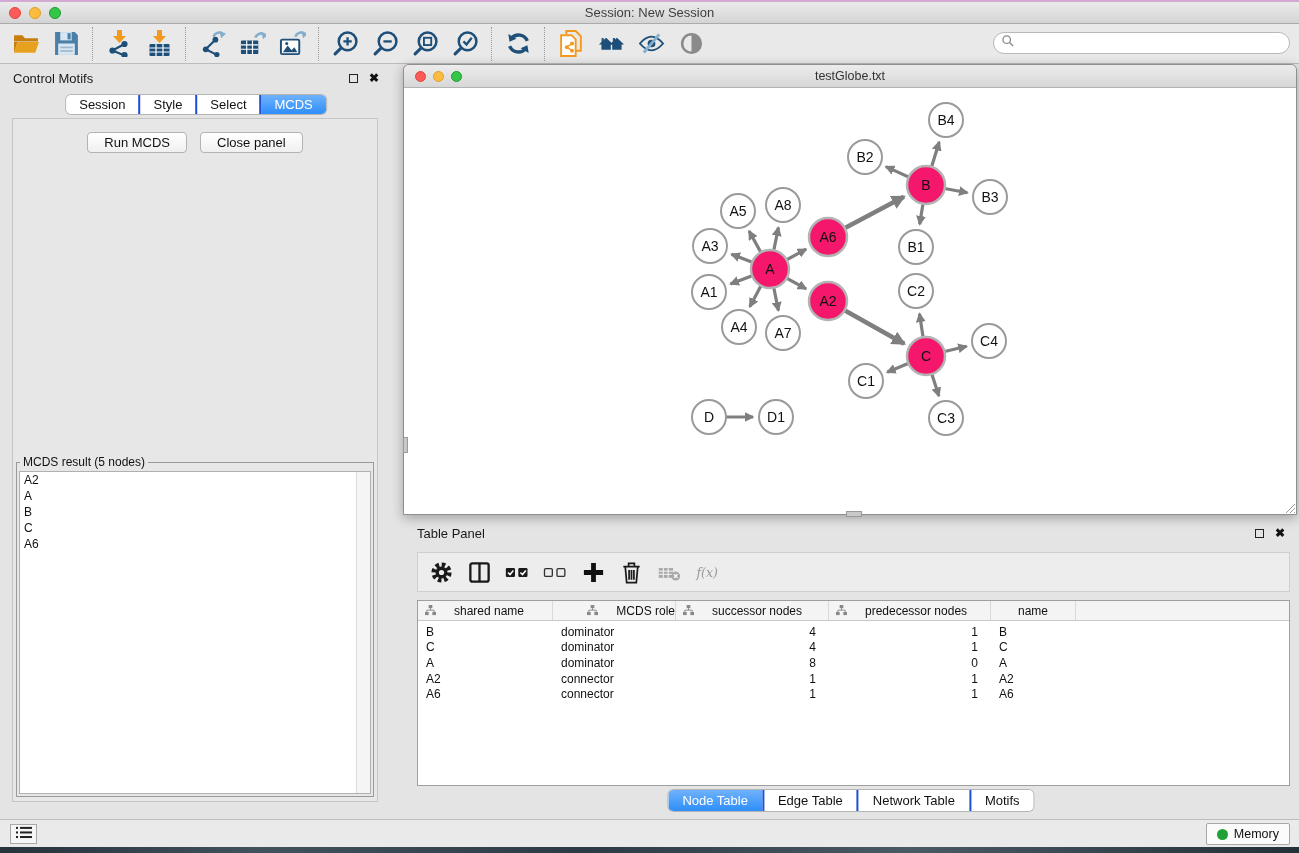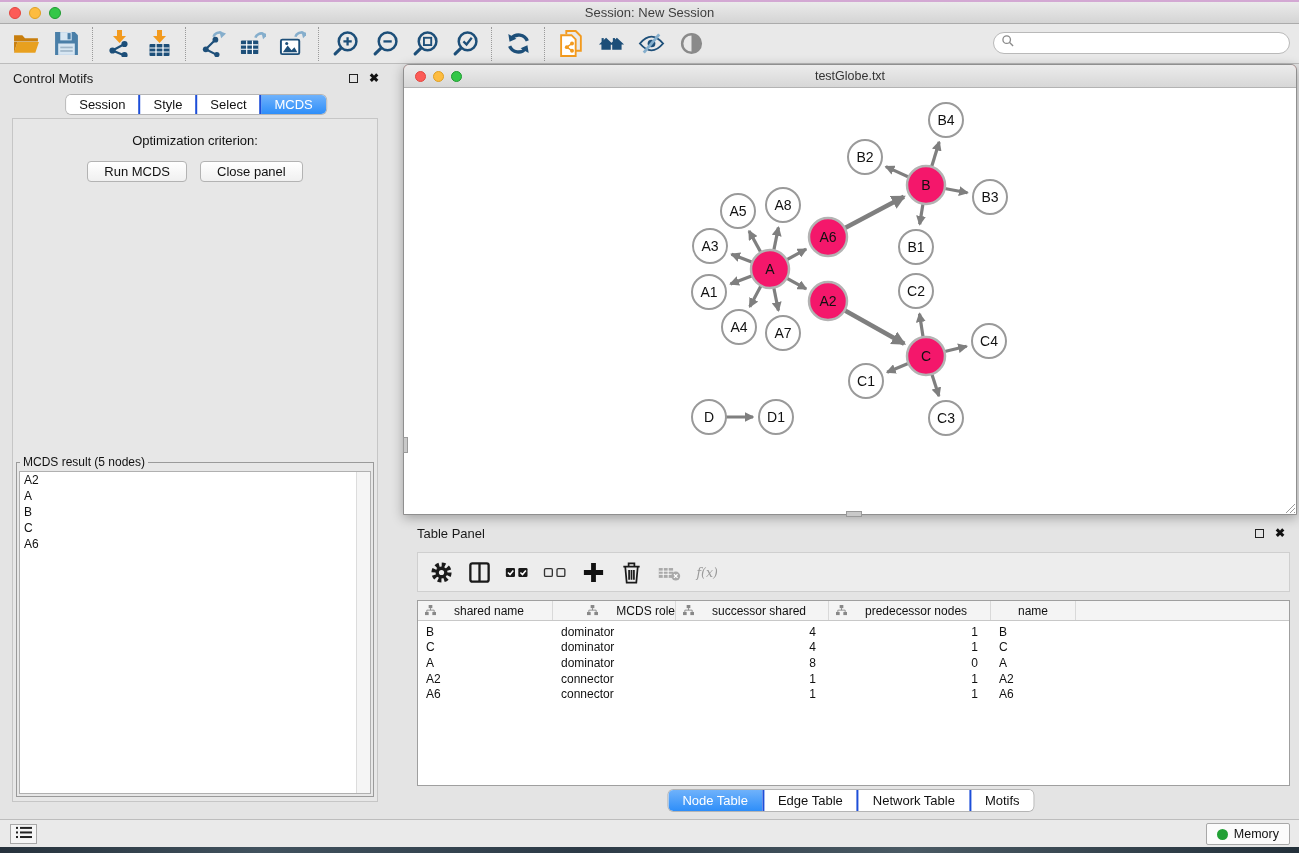--- a/index.html
+++ b/index.html
@@ -323,21 +323,20 @@
       <span class="close-icon">✖</span>
     </span>
   </div>
   <div class="cp-tabs seg-group">
       <span class="seg">Session</span>
       <span class="seg">Style</span>
       <span class="seg">Select</span>
       <span class="seg selected">MCDS</span>
     </div>
   <div class="cp-box">
-    <div class="opt-label">Optimization criterion:</div>
     <div class="cp-buttons">
       <button class="cp-btn">Run MCDS</button>
       <button class="cp-btn">Close panel</button>
     </div>
     <fieldset class="mcds-fieldset">
       <legend>MCDS result (5 nodes)</legend>
       <div class="mcds-list">
         <div>
             <div class="mcds-item">A2</div>
             <div class="mcds-item">A</div>
@@ -596,21 +595,21 @@
           <span style="display: flex;">
             <svg viewBox="0 0 12 12">
               <g fill="#888">
                 <rect x="4" y="0" width="4" height="3.4"></rect>
                 <rect x="0" y="7.6" width="4" height="3.4"></rect>
                 <rect x="8" y="7.6" width="4" height="3.4"></rect>
               </g>
               <path d="M6 3.4v2.2M2 7.6V5.6h8v2" stroke="#888" stroke-width="1" fill="none"></path>
             </svg>
           </span>
-          <span>successor shared</span>
+          <span>successor nodes</span>
         </div>
         <div class="t-hcell" style="width: 162px;">
           <span style="display: flex;">
             <svg viewBox="0 0 12 12">
               <g fill="#888">
                 <rect x="4" y="0" width="4" height="3.4"></rect>
                 <rect x="0" y="7.6" width="4" height="3.4"></rect>
                 <rect x="8" y="7.6" width="4" height="3.4"></rect>
               </g>
               <path d="M6 3.4v2.2M2 7.6V5.6h8v2" stroke="#888" stroke-width="1" fill="none"></path>

